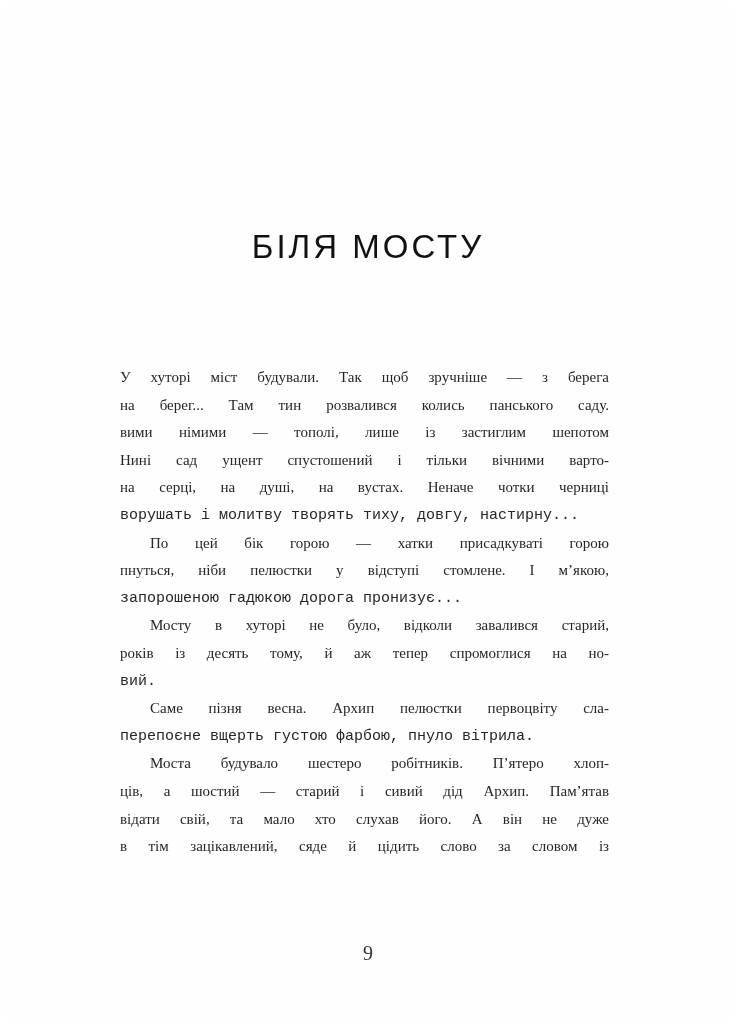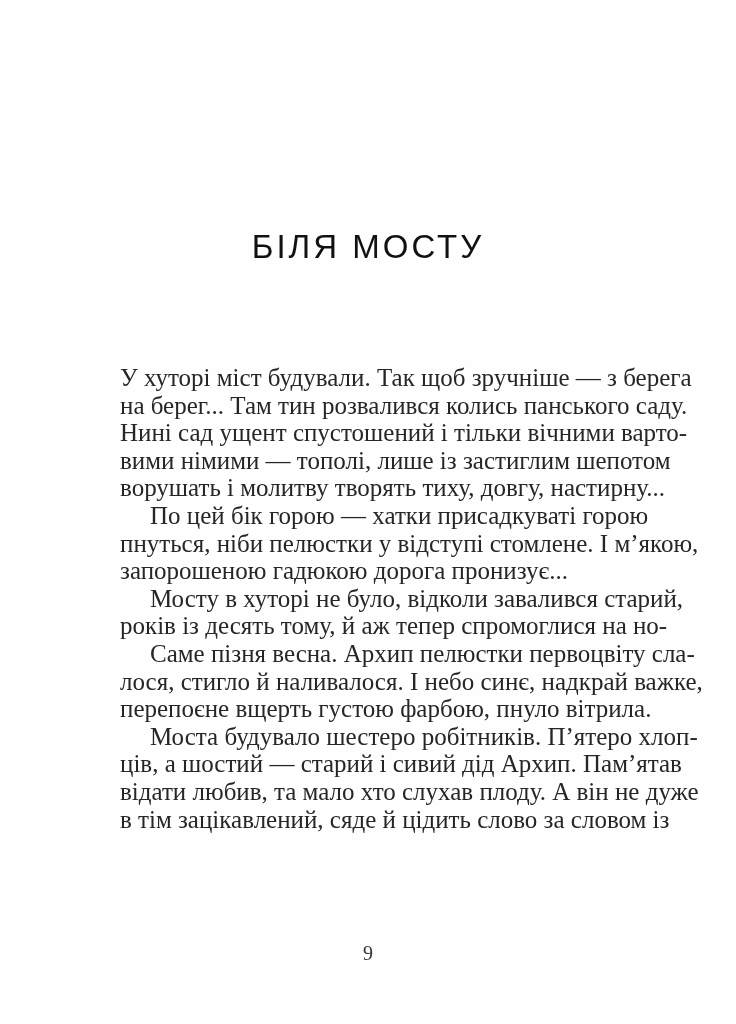--- a/index.html
+++ b/index.html
@@ -34,33 +34,34 @@
       color: #111111;
       font-weight: normal;
       margin: 0;
     }
     .body-text {
       position: absolute;
       left: 120px;
       top: 364px;
       width: 489px;
       font-family: "Liberation Serif", "DejaVu Serif", serif;
-      font-size: 25px;
+      font-size: 15px;
       line-height: 27.6px;
       color: #262626;
     }
     .line {
       display: block;
       white-space: nowrap;
       text-align: justify;
       text-align-last: justify;
       height: 27.6px;
     }
     .line.last {
       text-align-last: left;
+      font-family: Liberation Mono, monospace;
     }
     .line.indent {
       padding-left: 30px;
     }
     .page-number {
       position: absolute;
       left: 0;
       width: 736px;
       top: 942px;
       text-align: center;
@@ -74,46 +75,47 @@
 
 <div class="page">
 
   <h1 class="chapter-title">БІЛЯ МОСТУ</h1>
 
   <div class="body-text">
 
     <div>
       <span class="line">У хуторі міст будували. Так щоб зручніше — з берега</span>
       <span class="line">на берег... Там тин розвалився колись панського саду.</span>
+      <span class="line">вими німими — тополі, лише із застиглим шепотом</span>
       <span class="line">Нині сад ущент спустошений і тільки вічними варто-</span>
-      <span class="line">вими німими — тополі, лише із застиглим шепотом</span>
+      <span class="line">на серці, на душі, на вустах. Неначе чотки черниці</span>
       <span class="line last">ворушать і молитву творять тиху, довгу, настирну...</span>
     </div>
 
     <div>
       <span class="line indent">По цей бік горою — хатки присадкуваті горою</span>
       <span class="line">пнуться, ніби пелюстки у відступі стомлене. І м’якою,</span>
       <span class="line last">запорошеною гадюкою дорога пронизує...</span>
     </div>
 
     <div>
       <span class="line indent">Мосту в хуторі не було, відколи завалився старий,</span>
       <span class="line">років із десять тому, й аж тепер спромоглися на но-</span>
+      <span class="line last">вий.</span>
     </div>
 
     <div>
       <span class="line indent">Саме пізня весна. Архип пелюстки первоцвіту сла-</span>
-      <span class="line">лося, стигло й наливалося. І небо синє, надкрай важке,</span>
       <span class="line last">перепоєне вщерть густою фарбою, пнуло вітрила.</span>
     </div>
 
     <div>
       <span class="line indent">Моста будувало шестеро робітників. П’ятеро хлоп-</span>
       <span class="line">ців, а шостий — старий і сивий дід Архип. Пам’ятав</span>
-      <span class="line">відати любив, та мало хто слухав плоду. А він не дуже</span>
+      <span class="line">відати свій, та мало хто слухав його. А він не дуже</span>
       <span class="line">в тім зацікавлений, сяде й цідить слово за словом із</span>
     </div>
 
   </div>
 
   <div class="page-number">9</div>
 
 </div>
 
 </body></html>

